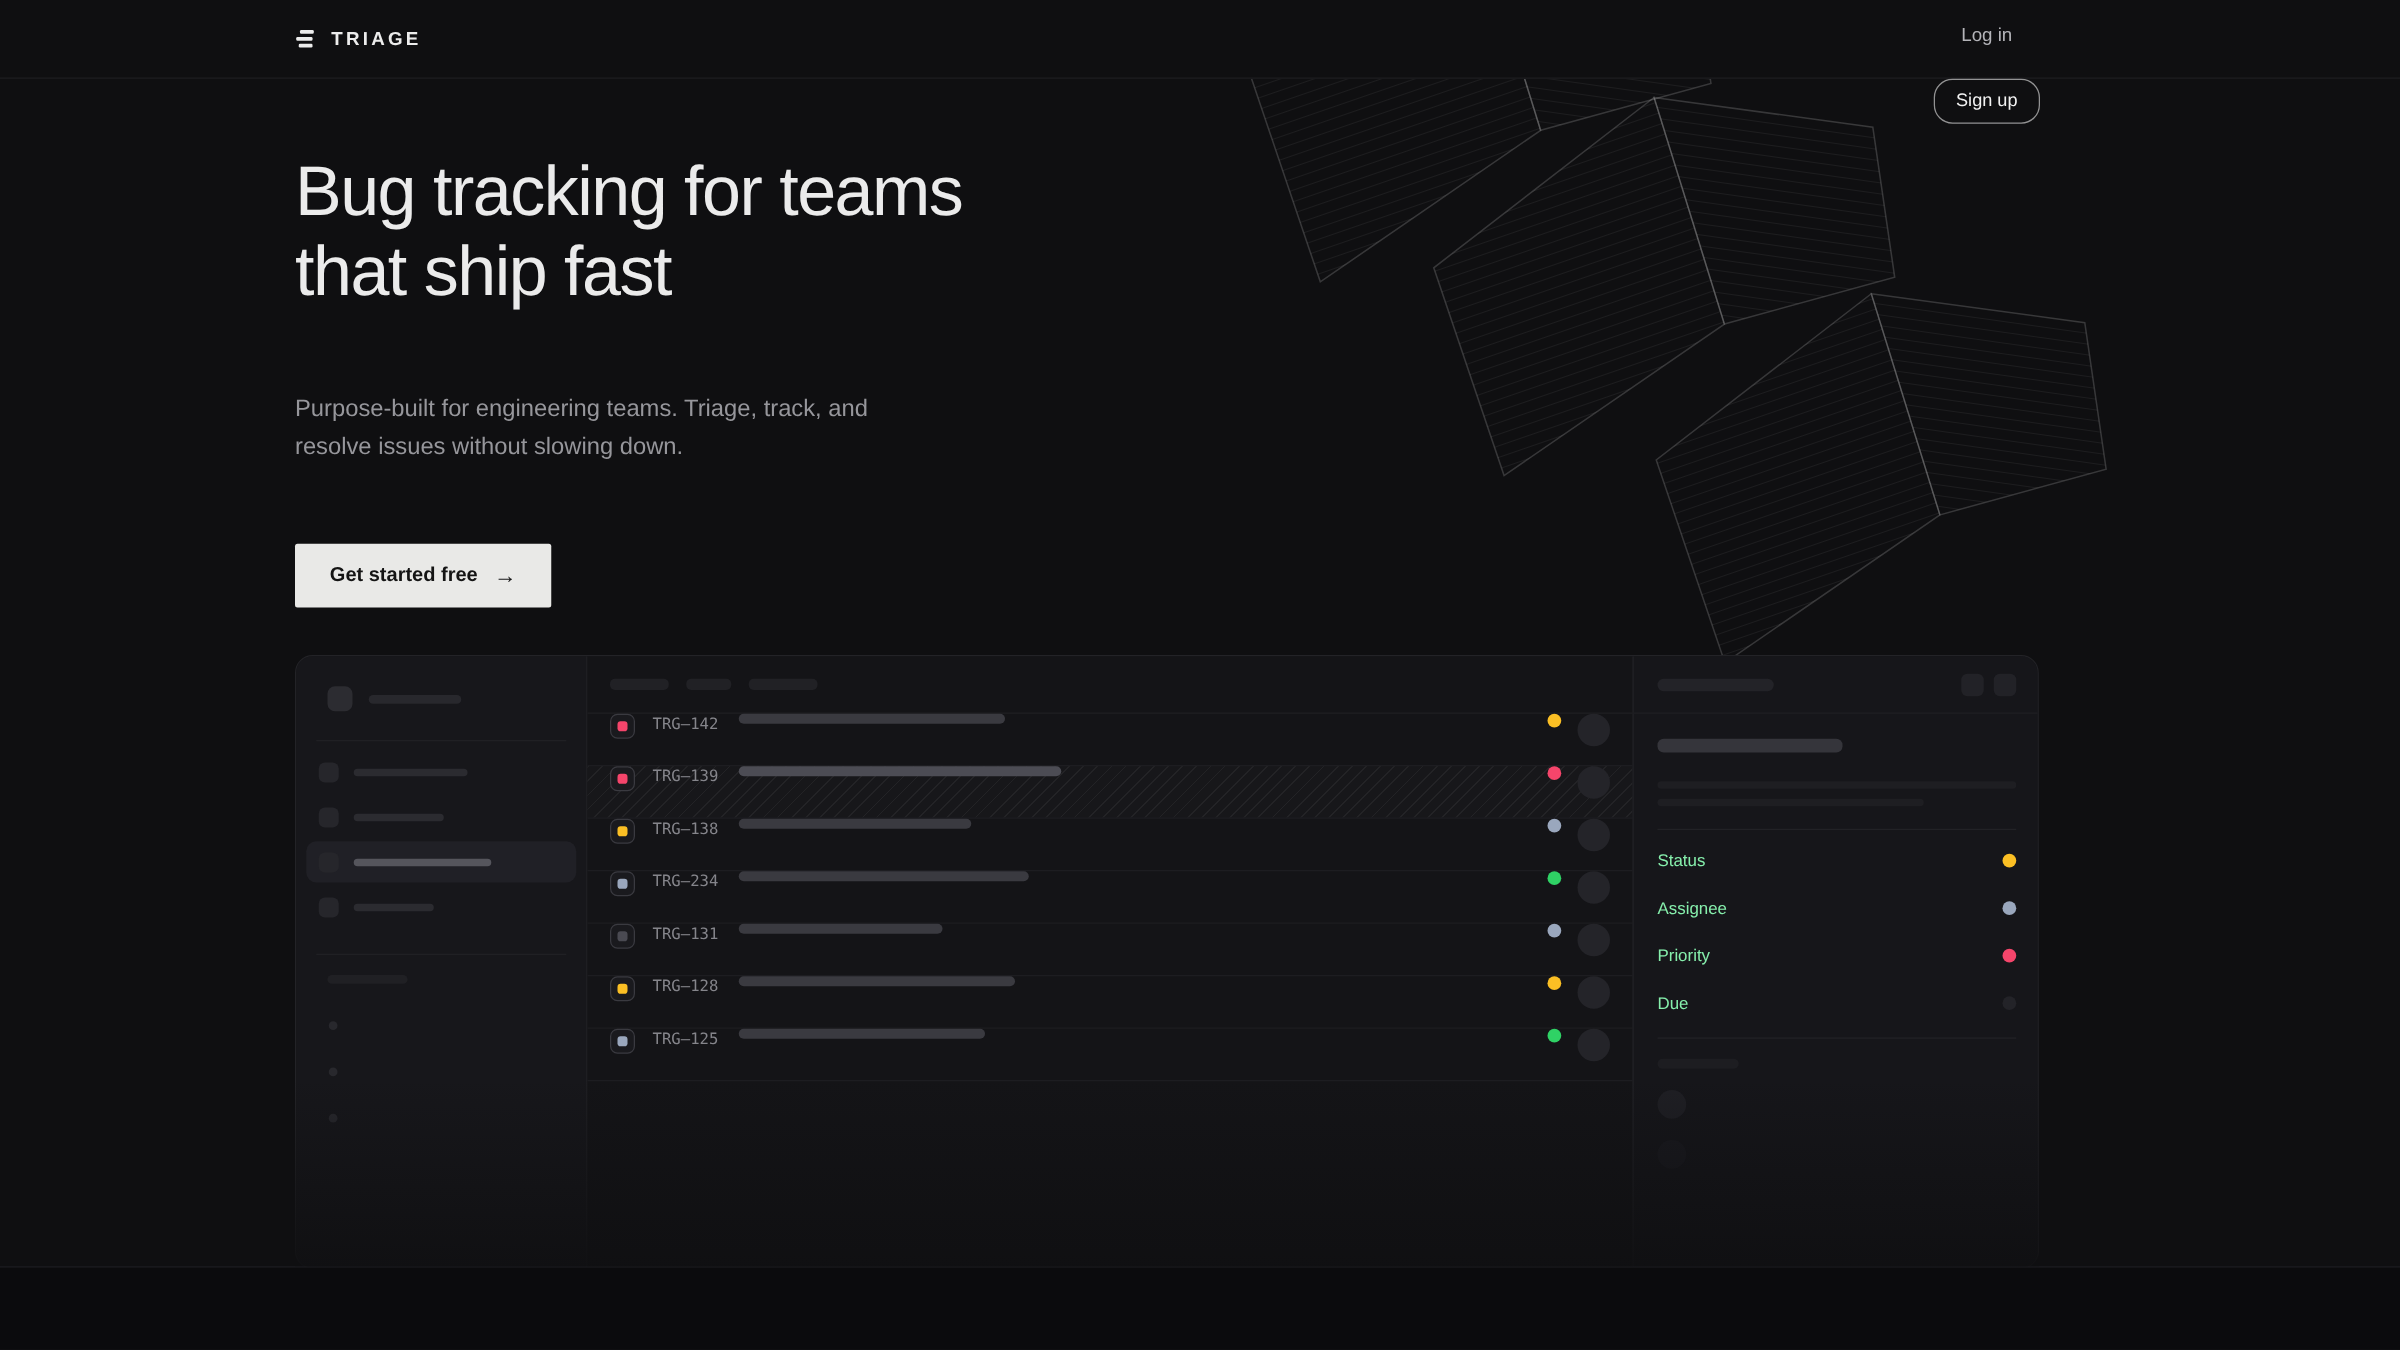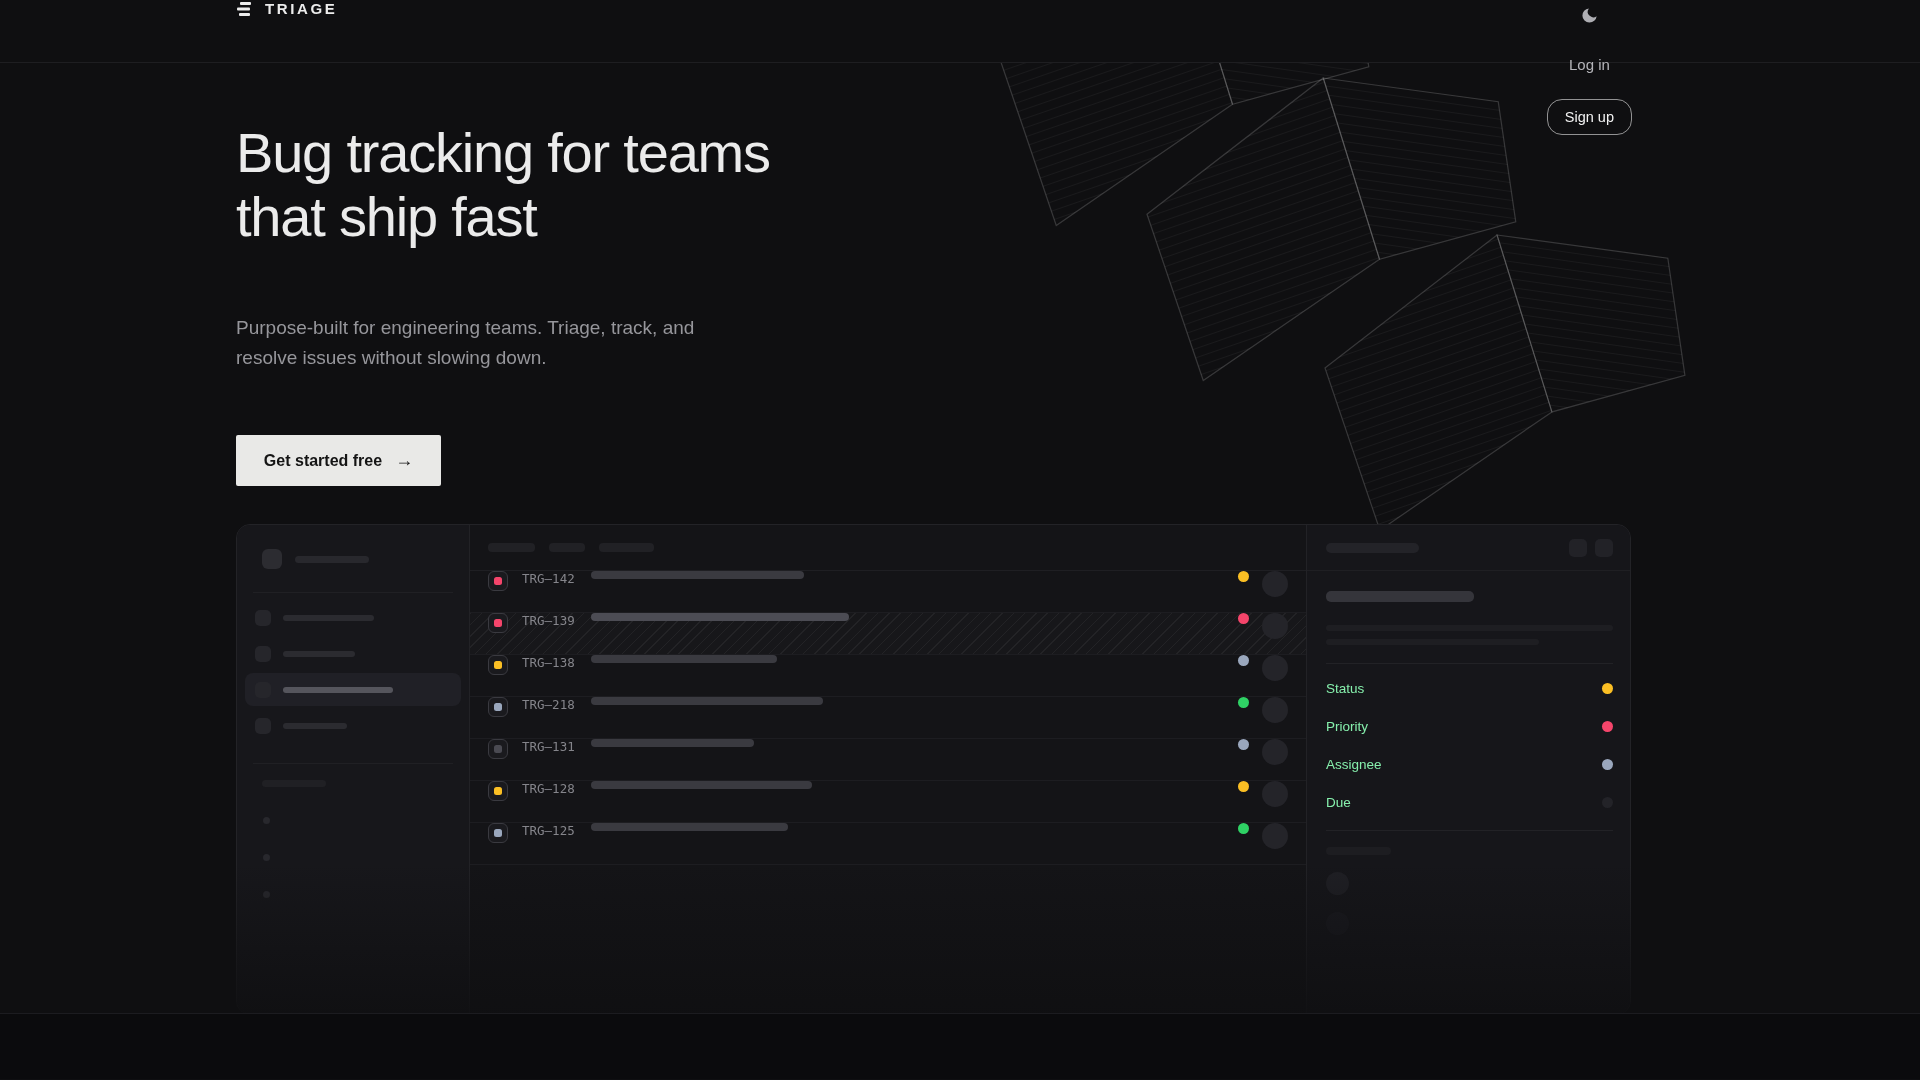--- a/index.html
+++ b/index.html
@@ -1,20 +1,20 @@
 <!DOCTYPE html>
 <html><head>
 <meta charset="utf-8">
 <style>
   * { margin:0; padding:0; box-sizing:border-box; }
   html,body { width:1920px; height:1080px; background:#0f0f11; overflow:hidden;
               font-family:"Liberation Sans", sans-serif; }
 
   
-  .nav { height:63px; display:flex; align-items:flex-start; justify-content:space-between;
+  .nav { height:63px; display:flex; align-items:center; justify-content:space-between;
          padding:0 288px 0 236px; border-bottom:1px solid #1e1e21; background:#0f0f11; position:relative; z-index:5; }
   .brand { display:flex; align-items:center; gap:11px; cursor:pointer; }
   .logo-icon { width:18px; height:16px; display:block; }
   .brand-name { color:#ececec; font-size:15px; font-weight:700; letter-spacing:2.6px; }
   .nav-right { display:flex; align-items:center; gap:26px;flex-direction:column; }
   .theme-btn { width:30px; height:30px; display:flex; align-items:center; justify-content:center; cursor:pointer; }
   .login { color:#b4b4b9; font-size:15px; cursor:pointer; }
   .signup { color:#f2f2f2; font-size:14.5px; border:1px solid rgba(255,255,255,0.55);
             padding:9px 17px; border-radius:15px; background:transparent; cursor:pointer; }
 
@@ -220,21 +220,21 @@
     <span class="issue-key">TRG–138</span>
     <span class="title-pill" style="width: 186px;"></span>
     <span class="row-dot" style="background: rgb(154, 167, 189);"></span>
     <span class="row-avatar"></span>
   </div>
 
   <div class="issue-row">
     <span class="issue-icon">
       <span class="issue-icon-fill" style="background: rgb(154, 167, 189);"></span>
     </span>
-    <span class="issue-key">TRG–218</span>
+    <span class="issue-key">TRG–234</span>
     <span class="title-pill" style="width: 232px;"></span>
     <span class="row-dot" style="background: rgb(47, 210, 101);"></span>
     <span class="row-avatar"></span>
   </div>
 
   <div class="issue-row">
     <span class="issue-icon">
       <span class="issue-icon-fill" style="background: rgb(74, 74, 82);"></span>
     </span>
     <span class="issue-key">TRG–131</span>
@@ -278,27 +278,27 @@
         <div class="desc-line dl1"></div>
         <div class="desc-line dl2"></div>
         <div class="panel-div"></div>
         <div class="fields" id="panel-fields">
   <div class="field">
     <span class="field-label">Status</span>
     <span class="field-dot" style="background: rgb(251, 191, 36);"></span>
   </div>
 
   <div class="field">
+    <span class="field-label">Assignee</span>
+    <span class="field-dot" style="background: rgb(154, 167, 189);"></span>
+  </div>
+
+  <div class="field">
     <span class="field-label">Priority</span>
     <span class="field-dot" style="background: rgb(245, 69, 107);"></span>
-  </div>
-
-  <div class="field">
-    <span class="field-label">Assignee</span>
-    <span class="field-dot" style="background: rgb(154, 167, 189);"></span>
   </div>
 
   <div class="field">
     <span class="field-label">Due</span>
     <span class="field-dot" style="background: rgb(35, 35, 40);"></span>
   </div>
 </div>
         <div class="panel-div" style="margin-top:9px"></div>
         <div class="panel-pill-sm"></div>
         <div class="panel-avatar"></div>

